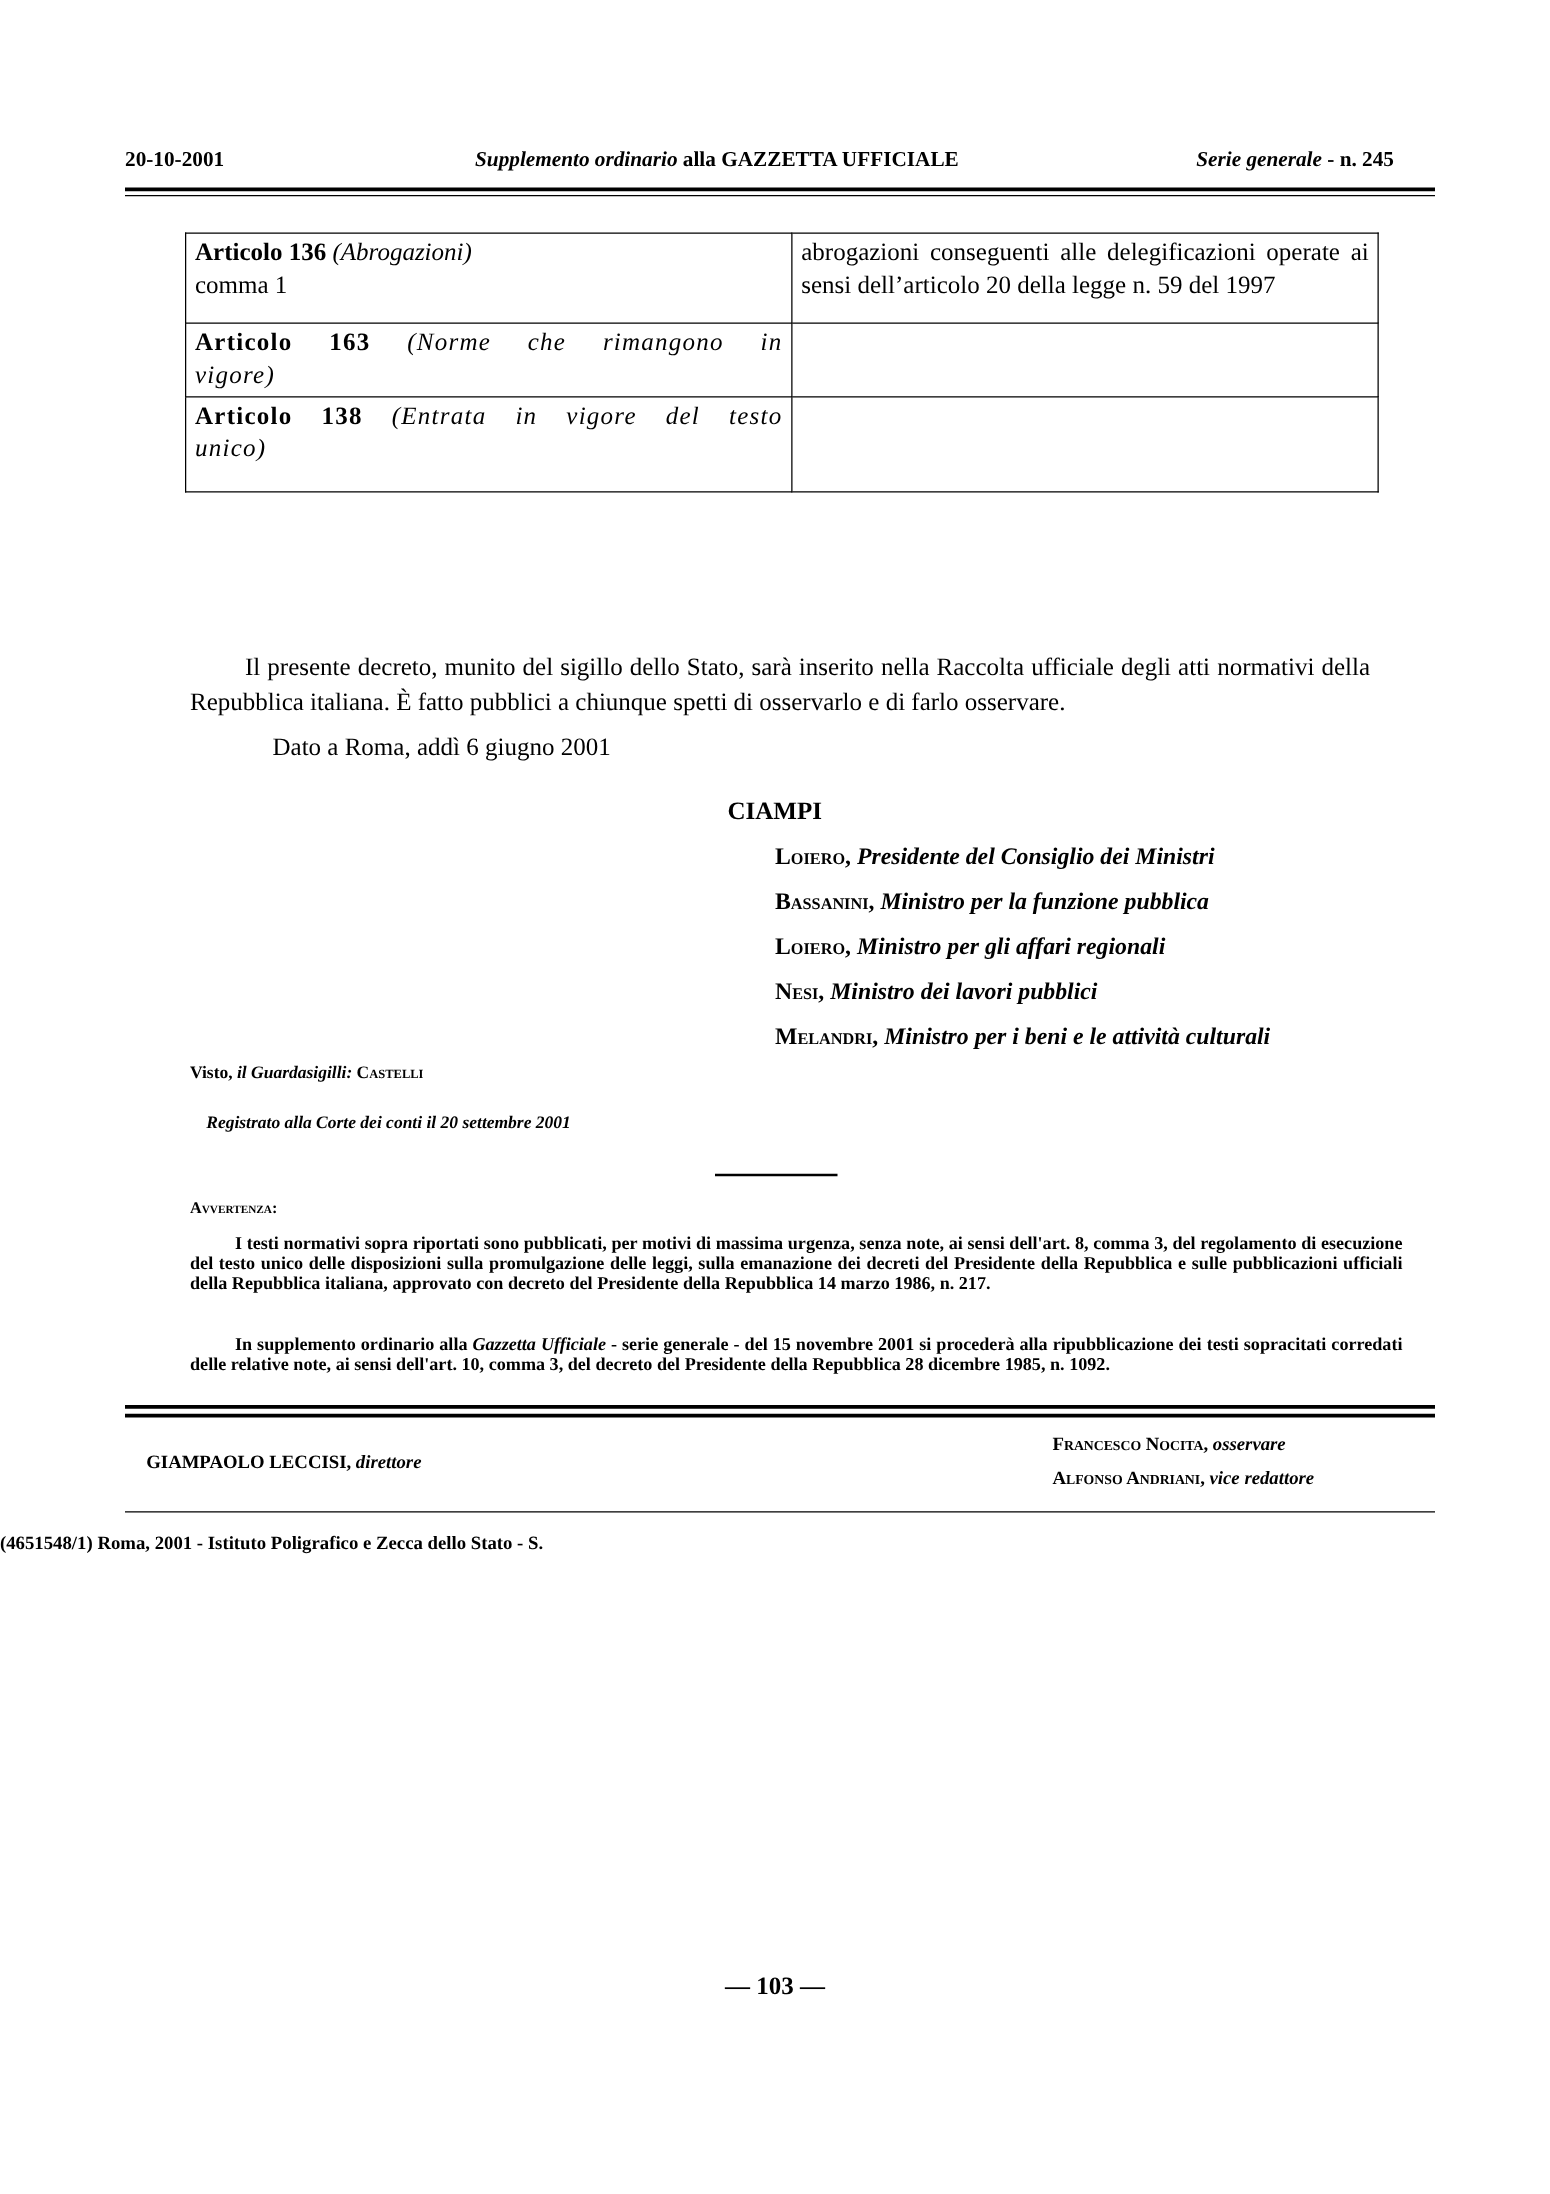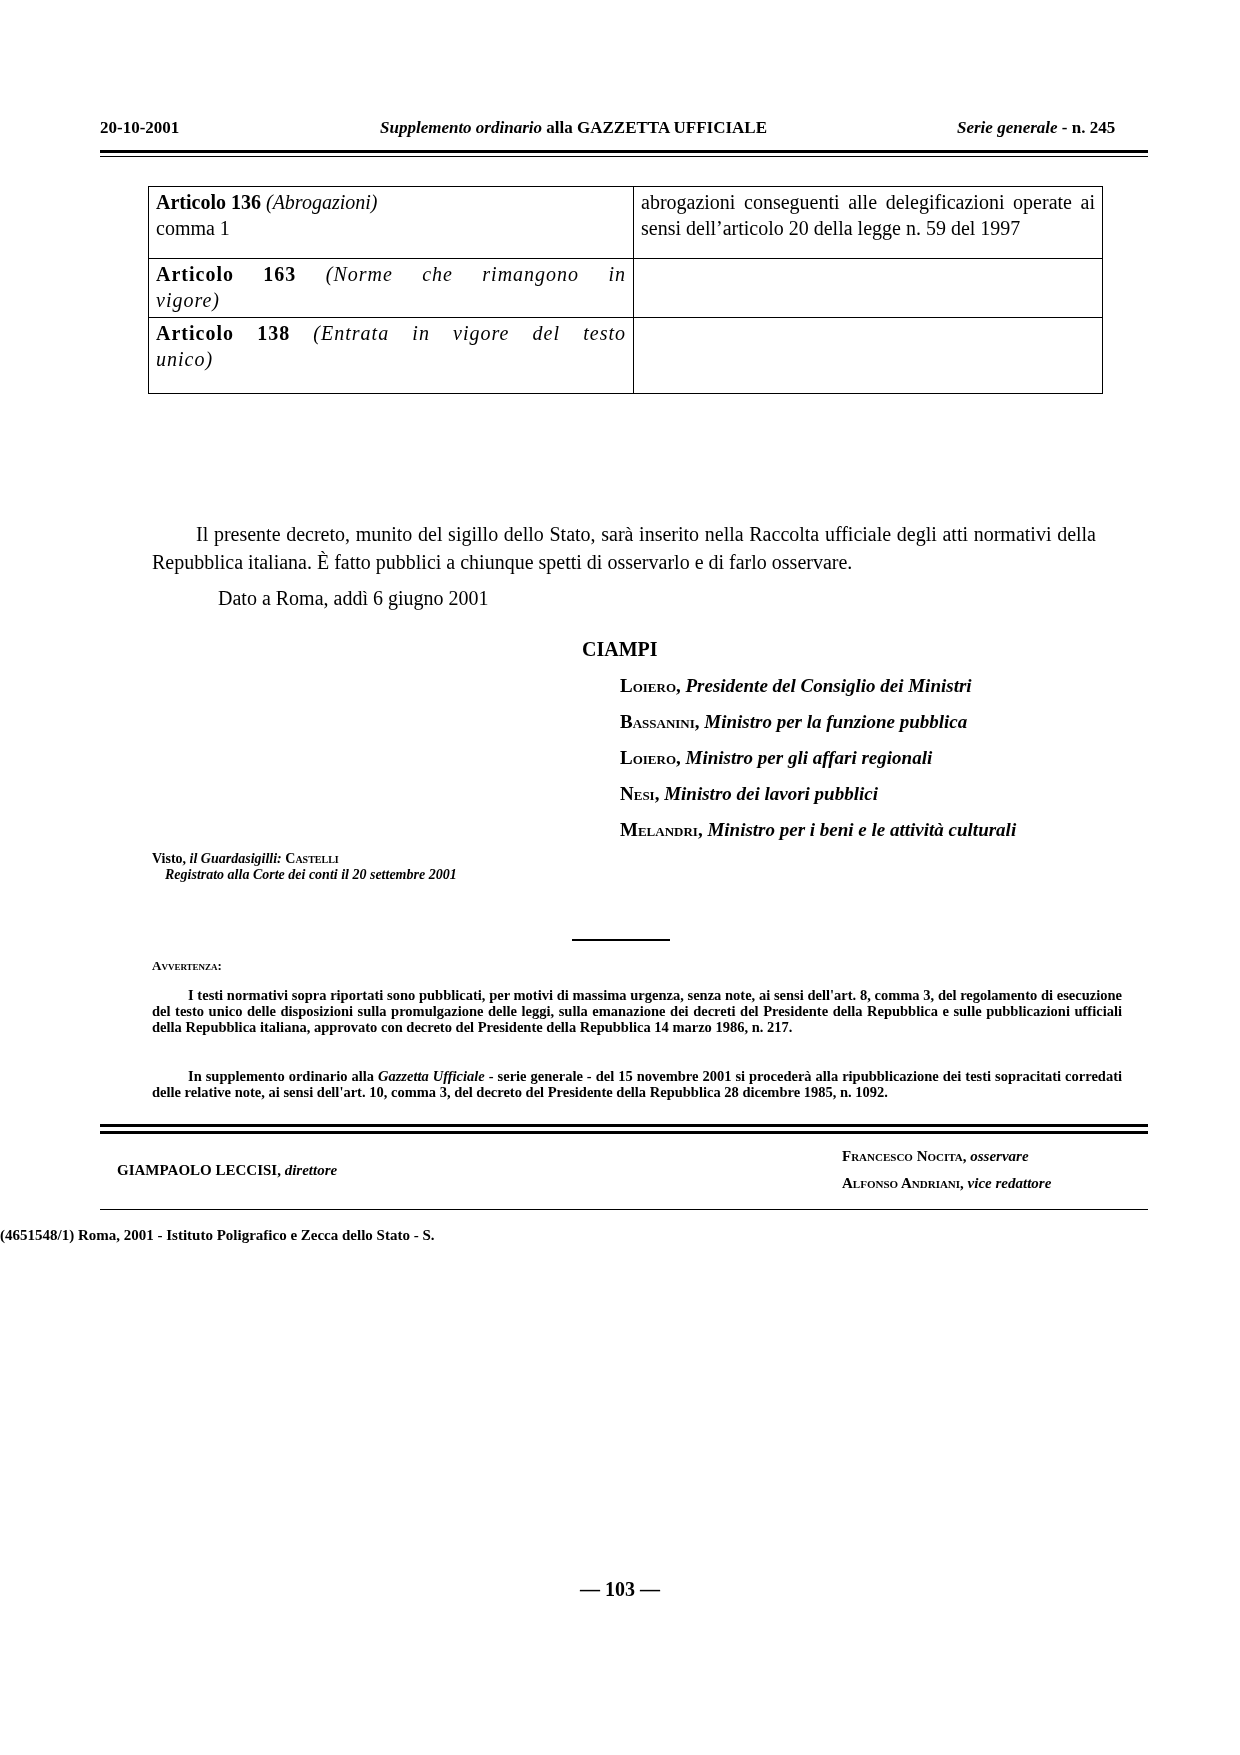--- a/index.html
+++ b/index.html
@@ -37,21 +37,21 @@
     .para { left: 152px; width: 944px; top: 520px; font-size: 20px; line-height: 28px; text-align: justify; }
     .para .ind { padding-left: 44px; }
     .dato { left: 218px; top: 587px; font-size: 20px; }
     .ciampi { left: 582px; top: 638px; font-size: 20px; font-weight: bold; }
     .sig { left: 620px; font-size: 19px; font-weight: bold; }
     .sig .nm { font-variant: small-caps; }
     .sig .ro { font-style: italic; }
 
     .visto { left: 152px; top: 851px; font-size: 14px; font-weight: bold; line-height: 16px; }
     .visto .sc { font-variant: small-caps; }
-    .visto .ind { padding-left: 13px; font-style: italic; }
+    .visto .ind { padding-left: 13px; font-style: italic; margin-top: 24px; }
 
     .short-rule { left: 572px; top: 939px; width: 98px; height: 2px; background: #000; }
 
     .avv-title { left: 152px; top: 958px; font-size: 13px; font-weight: bold; font-variant: small-caps; }
     .avv { left: 152px; width: 970px; font-size: 14.5px; line-height: 16px; font-weight: bold; text-align: justify; }
     .avv .ind { padding-left: 36px; margin-top: 18px; }
 
     .footer-left { left: 117px; top: 1162px; font-size: 15px; font-weight: bold; }
     .footer-left .ro { font-style: italic; }
     .footer-right { left: 842px; font-size: 15px; font-weight: bold; }

